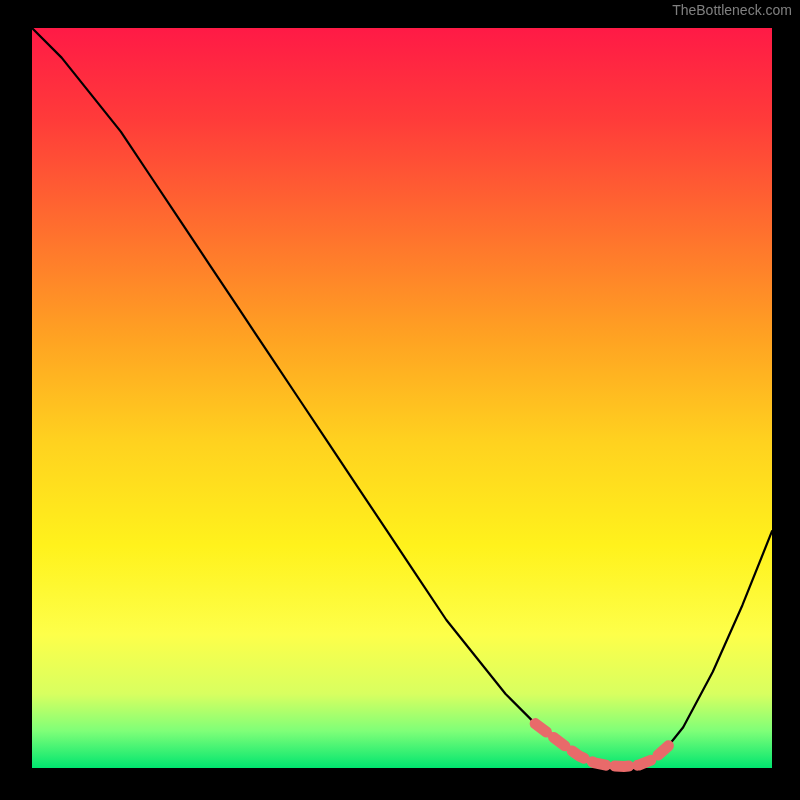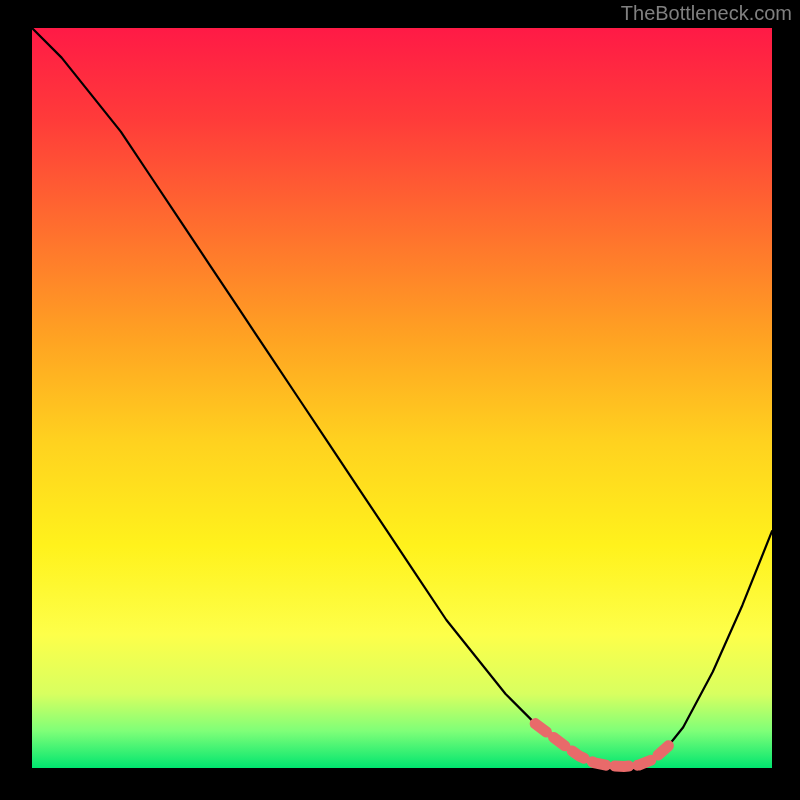--- a/index.html
+++ b/index.html
@@ -9,21 +9,21 @@
     width: 800px;
     height: 800px;
     background: #000;
   }
   .watermark {
     position: absolute;
     top: 2px;
     right: 8px;
     color: #808080;
     font-family: Arial, sans-serif;
-    font-size: 20px;
+    font-size: 14px;
     font-weight: 500;
     z-index: 10;
   }
   .plot-area {
     position: absolute;
     left: 32px;
     top: 28px;
     width: 740px;
     height: 740px;
     background: linear-gradient(to bottom,

